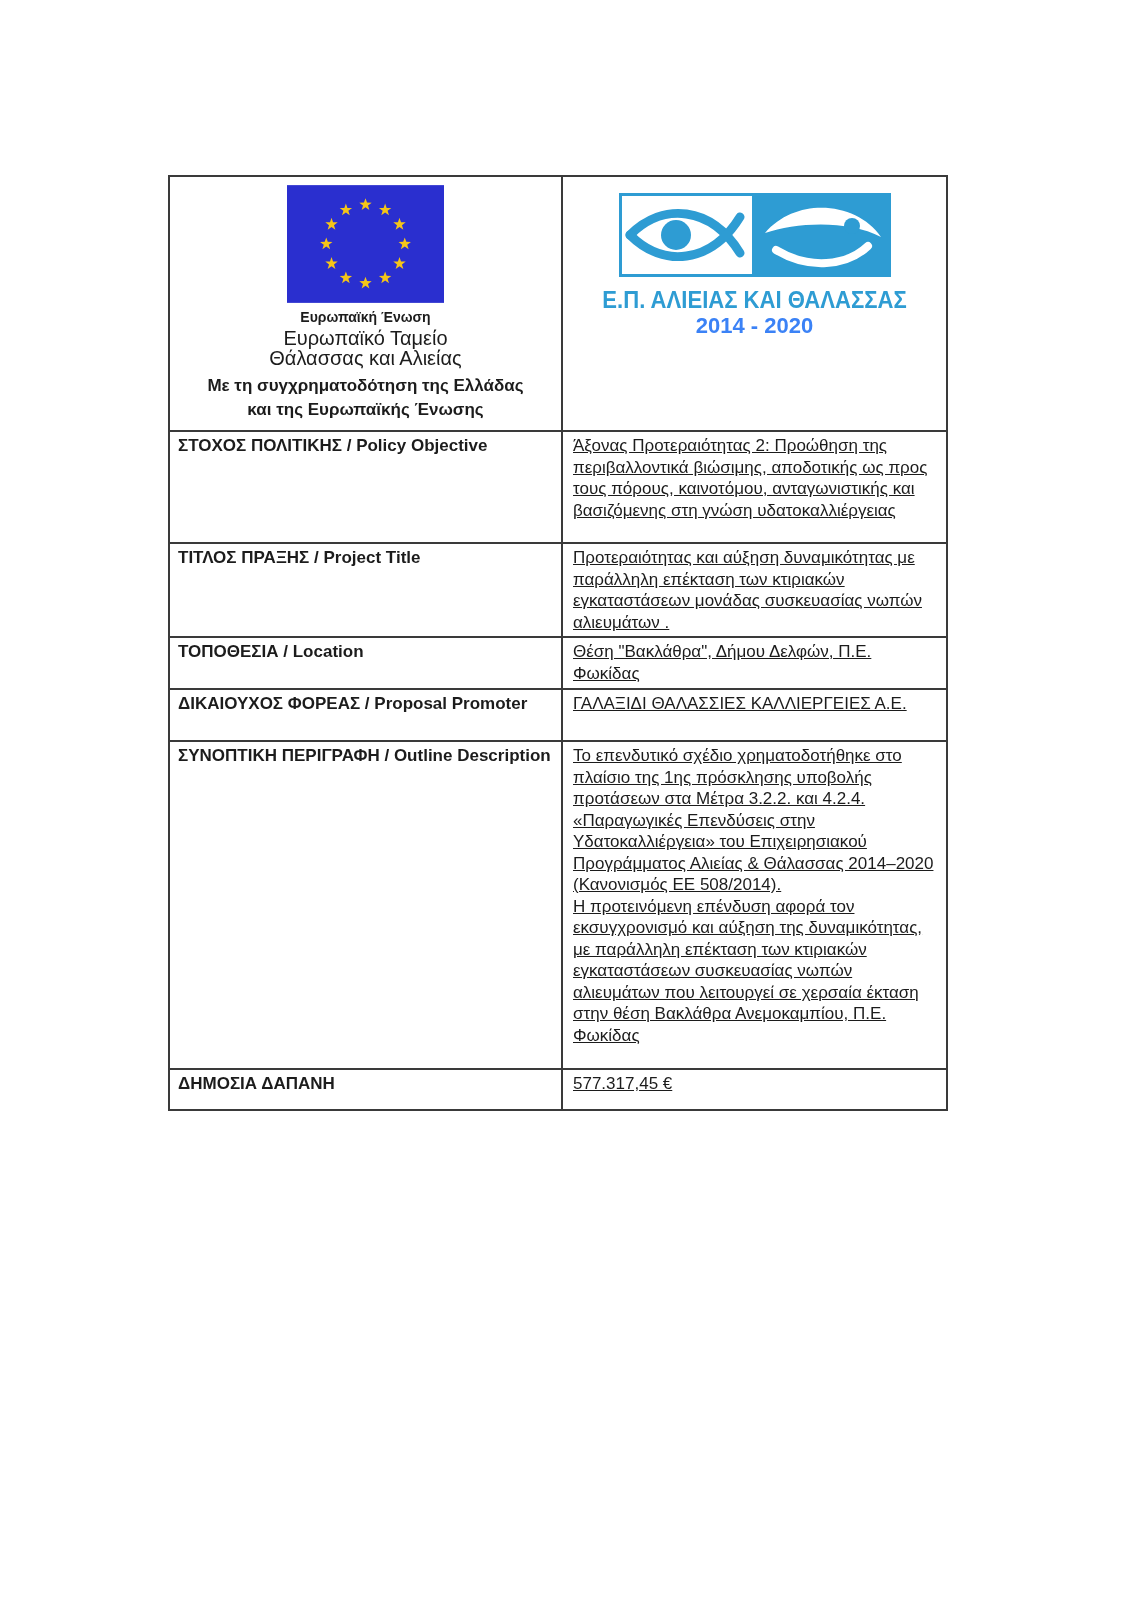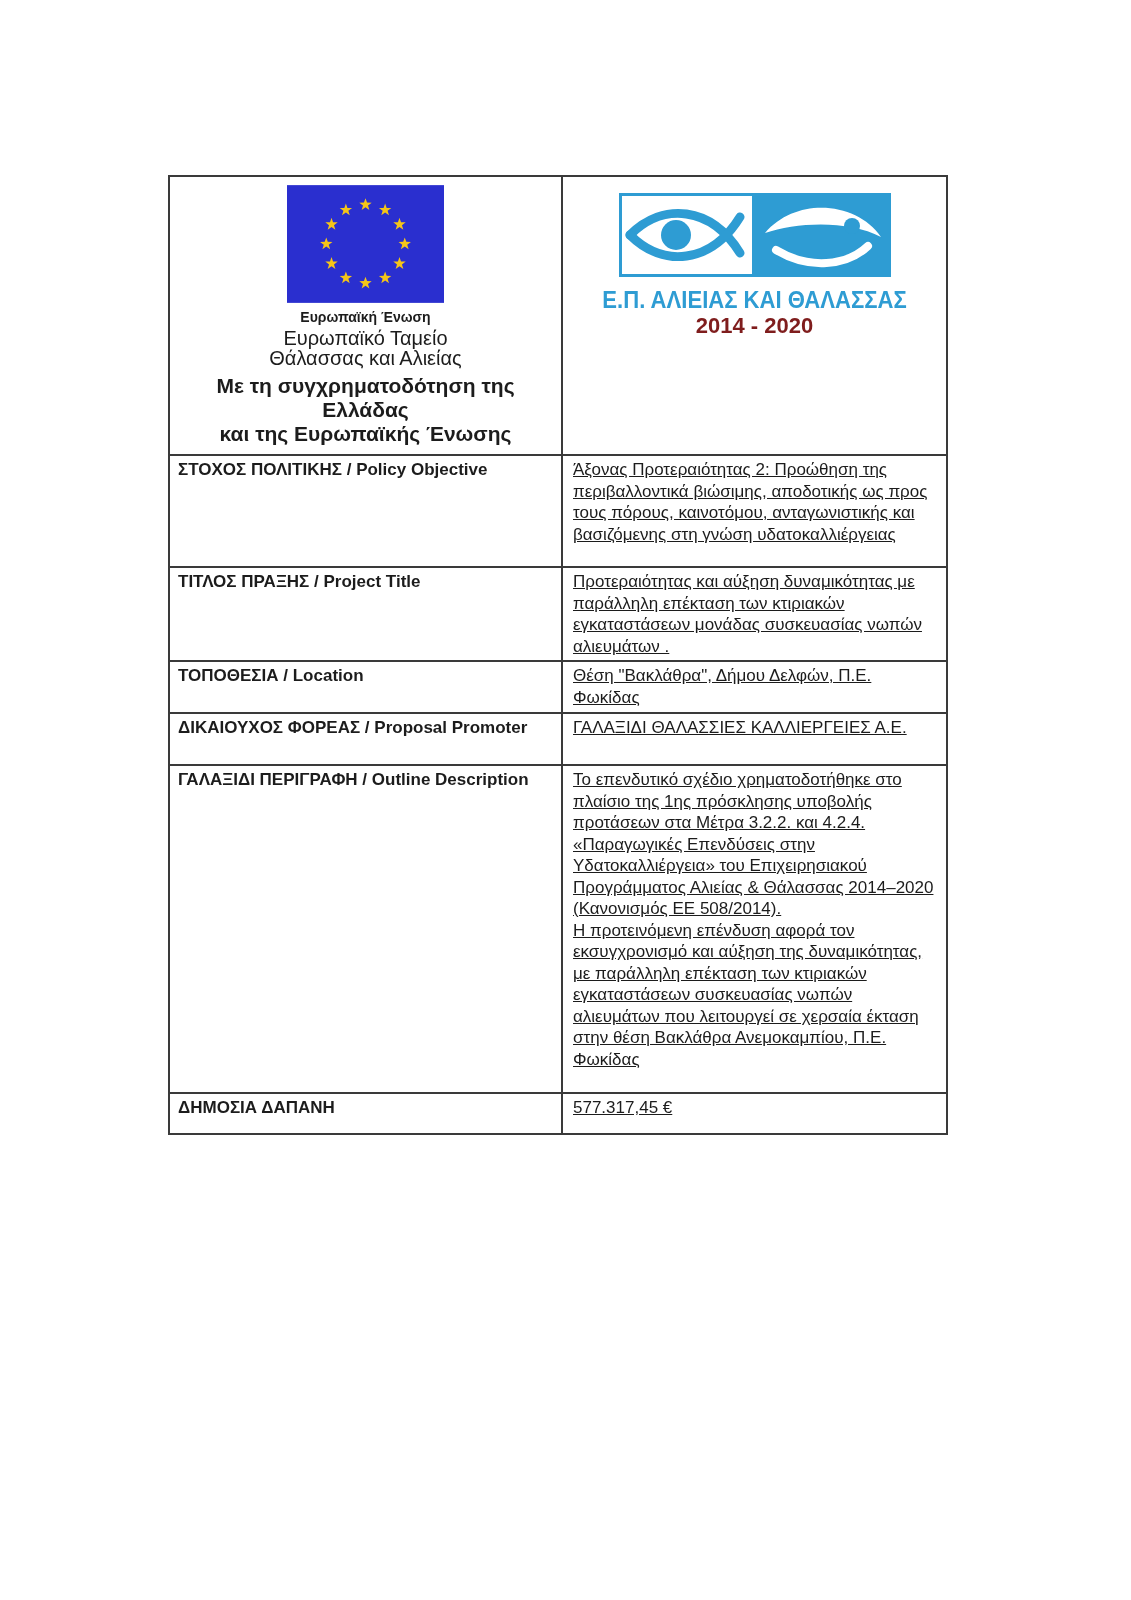--- a/index.html
+++ b/index.html
@@ -51,41 +51,41 @@
     line-height: 23px;
     margin-top: 3px;
   }
   .eu-fund {
     font-size: 20px;
     line-height: 19.5px;
     white-space: pre-line;
   }
   .eu-cofin {
     font-weight: bold;
-    font-size: 21px;
+    font-size: 17px;
     line-height: 24px;
     white-space: pre-line;
     margin-top: 6px;
   }
   .prog-logo { display: block; margin: 12px auto 0 auto; }
   .prog-title {
     font-weight: bold;
     font-size: 24px;
     line-height: 27px;
     margin-top: 9px;
     color: #2e9cd3;
     transform: scaleX(0.92);
     transform-origin: center;
     white-space: nowrap;
   }
   .prog-period {
     font-weight: bold;
     font-size: 22px;
     line-height: 25px;
-    color: #7f1d1d;
+    color: #3b82f6;
   }
 </style>
 </head>
 <body>
 
 <div class="page">
   <table class="doc">
     <colgroup>
       <col style="width:393px">
       <col style="width:385px">
@@ -150,21 +150,21 @@
     </tr>
     <tr>
       <td class="lbl" style="height:44px">ΤΟΠΟΘΕΣΙΑ / Location</td>
       <td class="val">Θέση "Βακλάθρα", Δήμου Δελφών, Π.Ε. Φωκίδας</td>
     </tr>
     <tr>
       <td class="lbl" style="height:44px">ΔΙΚΑΙΟΥΧΟΣ ΦΟΡΕΑΣ / Proposal Promoter</td>
       <td class="val">ΓΑΛΑΞΙΔΙ ΘΑΛΑΣΣΙΕΣ ΚΑΛΛΙΕΡΓΕΙΕΣ Α.Ε.</td>
     </tr>
     <tr>
-      <td class="lbl" style="height:320px">ΓΑΛΑΞΙΔΙ ΠΕΡΙΓΡΑΦΗ / Outline Description</td>
+      <td class="lbl" style="height:320px">ΣΥΝΟΠΤΙΚΗ ΠΕΡΙΓΡΑΦΗ / Outline Description</td>
       <td class="val">Το επενδυτικό σχέδιο χρηματοδοτήθηκε στο πλαίσιο της 1ης πρόσκλησης υποβολής προτάσεων στα Μέτρα 3.2.2. και 4.2.4. «Παραγωγικές Επενδύσεις στην Υδατοκαλλιέργεια» του Επιχειρησιακού Προγράμματος Αλιείας &amp; Θάλασσας 2014–2020 (Κανονισμός ΕΕ 508/2014).
 Η προτεινόμενη επένδυση αφορά τον εκσυγχρονισμό και αύξηση της δυναμικότητας, με παράλληλη επέκταση των κτιριακών εγκαταστάσεων συσκευασίας νωπών αλιευμάτων που λειτουργεί σε χερσαία έκταση στην θέση Βακλάθρα Ανεμοκαμπίου, Π.Ε. Φωκίδας</td>
     </tr>
     <tr>
       <td class="lbl" style="height:33px">ΔΗΜΟΣΙΑ ΔΑΠΑΝΗ</td>
       <td class="val">577.317,45 €</td>
     </tr>
   </tbody>
     </table>
 </div>

